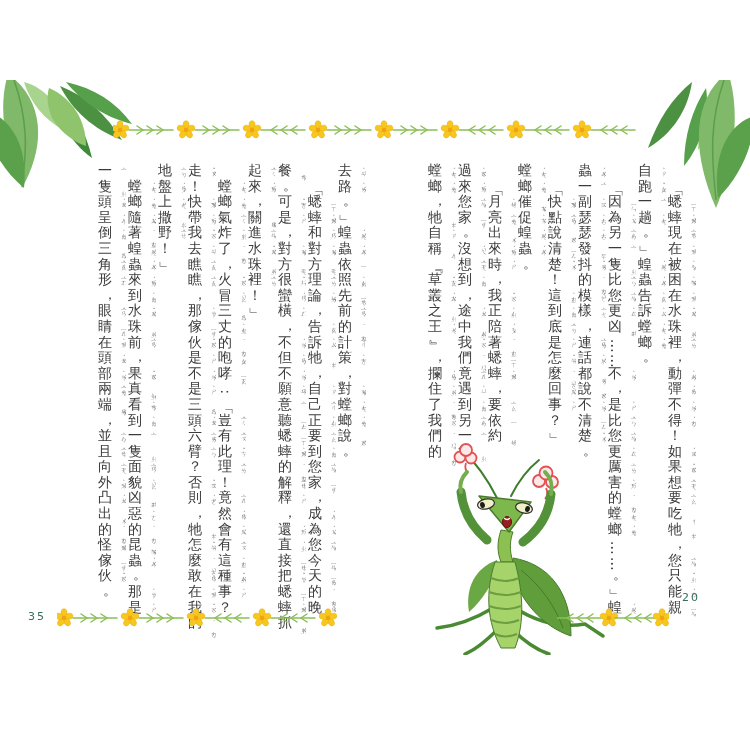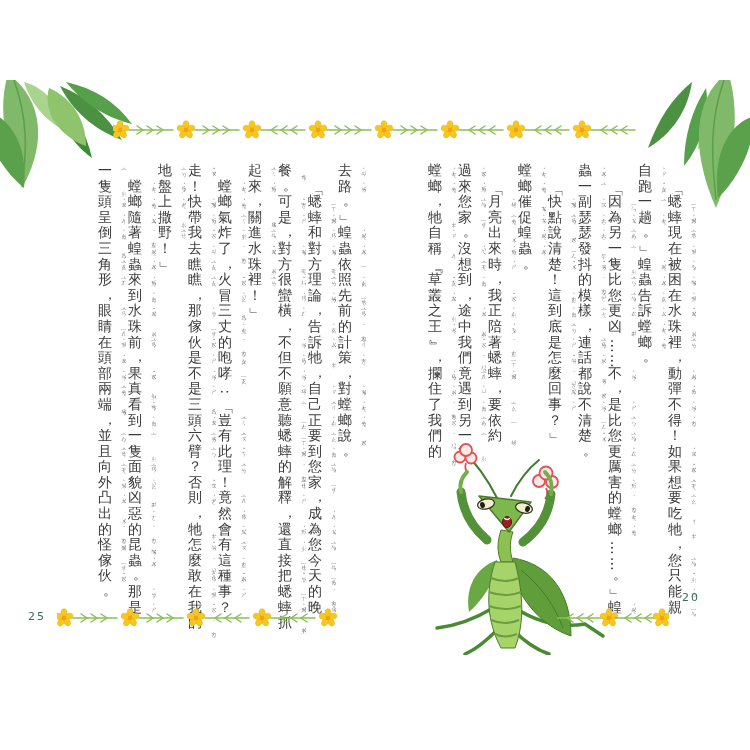--- a/index.html
+++ b/index.html
@@ -1566,15 +1566,15 @@
     <use href="#flower" transform="translate(271,12)"></use>
   </svg>
 
   <svg class="border br" width="112" height="24" viewBox="0 0 112 24">
     <use href="#vine-l" transform="translate(0,12)"></use>
     <use href="#flower" transform="translate(52,12)"></use>
     <use href="#vine-l" transform="translate(58,12)"></use>
     <use href="#flower" transform="translate(105,12)"></use>
   </svg>
 
-  <div class="pagenum pn-left">25</div>
+  <div class="pagenum pn-left">35</div>
   <div class="pagenum pn-right">20</div>
 </div>
 
 </body></html>

